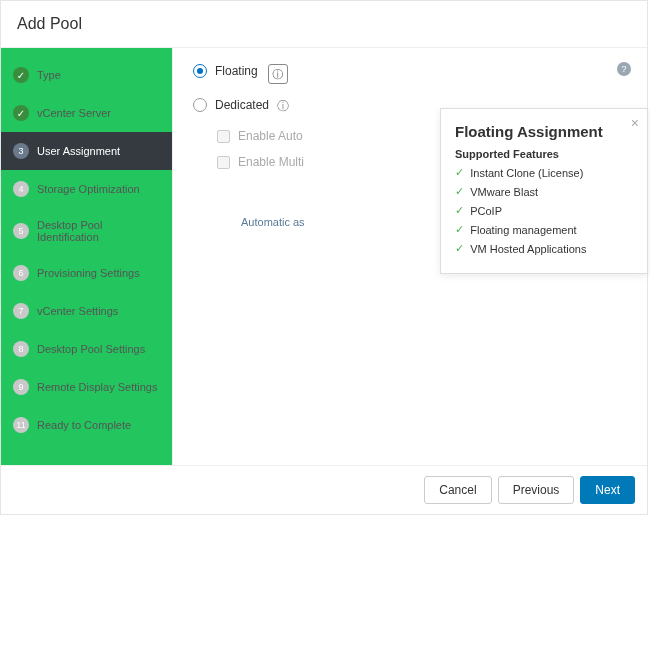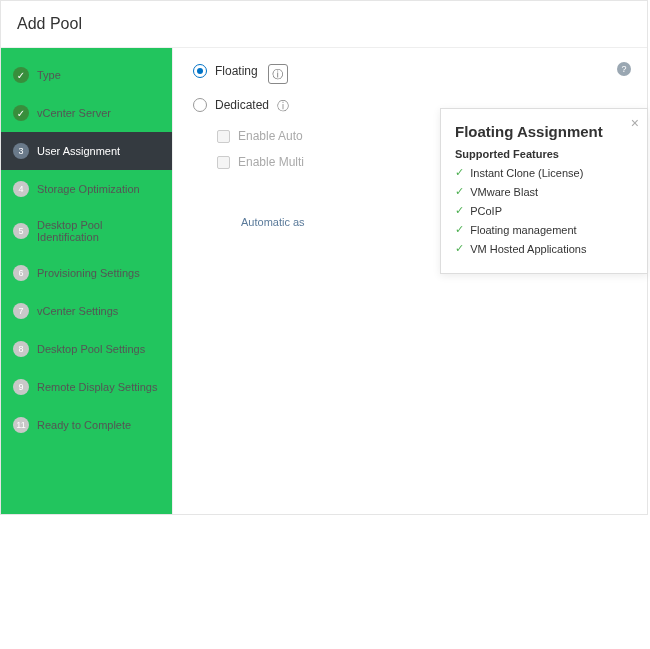--- a/index.html
+++ b/index.html
@@ -339,13 +339,18 @@
             <span>Floating management</span>
           </div>
         <div class="feat-row">
             <span class="feat-check">✓</span>
             <span>VM Hosted Applications</span>
           </div>
       </div>
     </div>
   </div>
 
+  <div class="footer">
+    <button class="btn">Cancel</button>
+    <button class="btn">Previous</button>
+    <button class="btn primary">Next</button>
+  </div>
 </div>
 
 </body></html>

